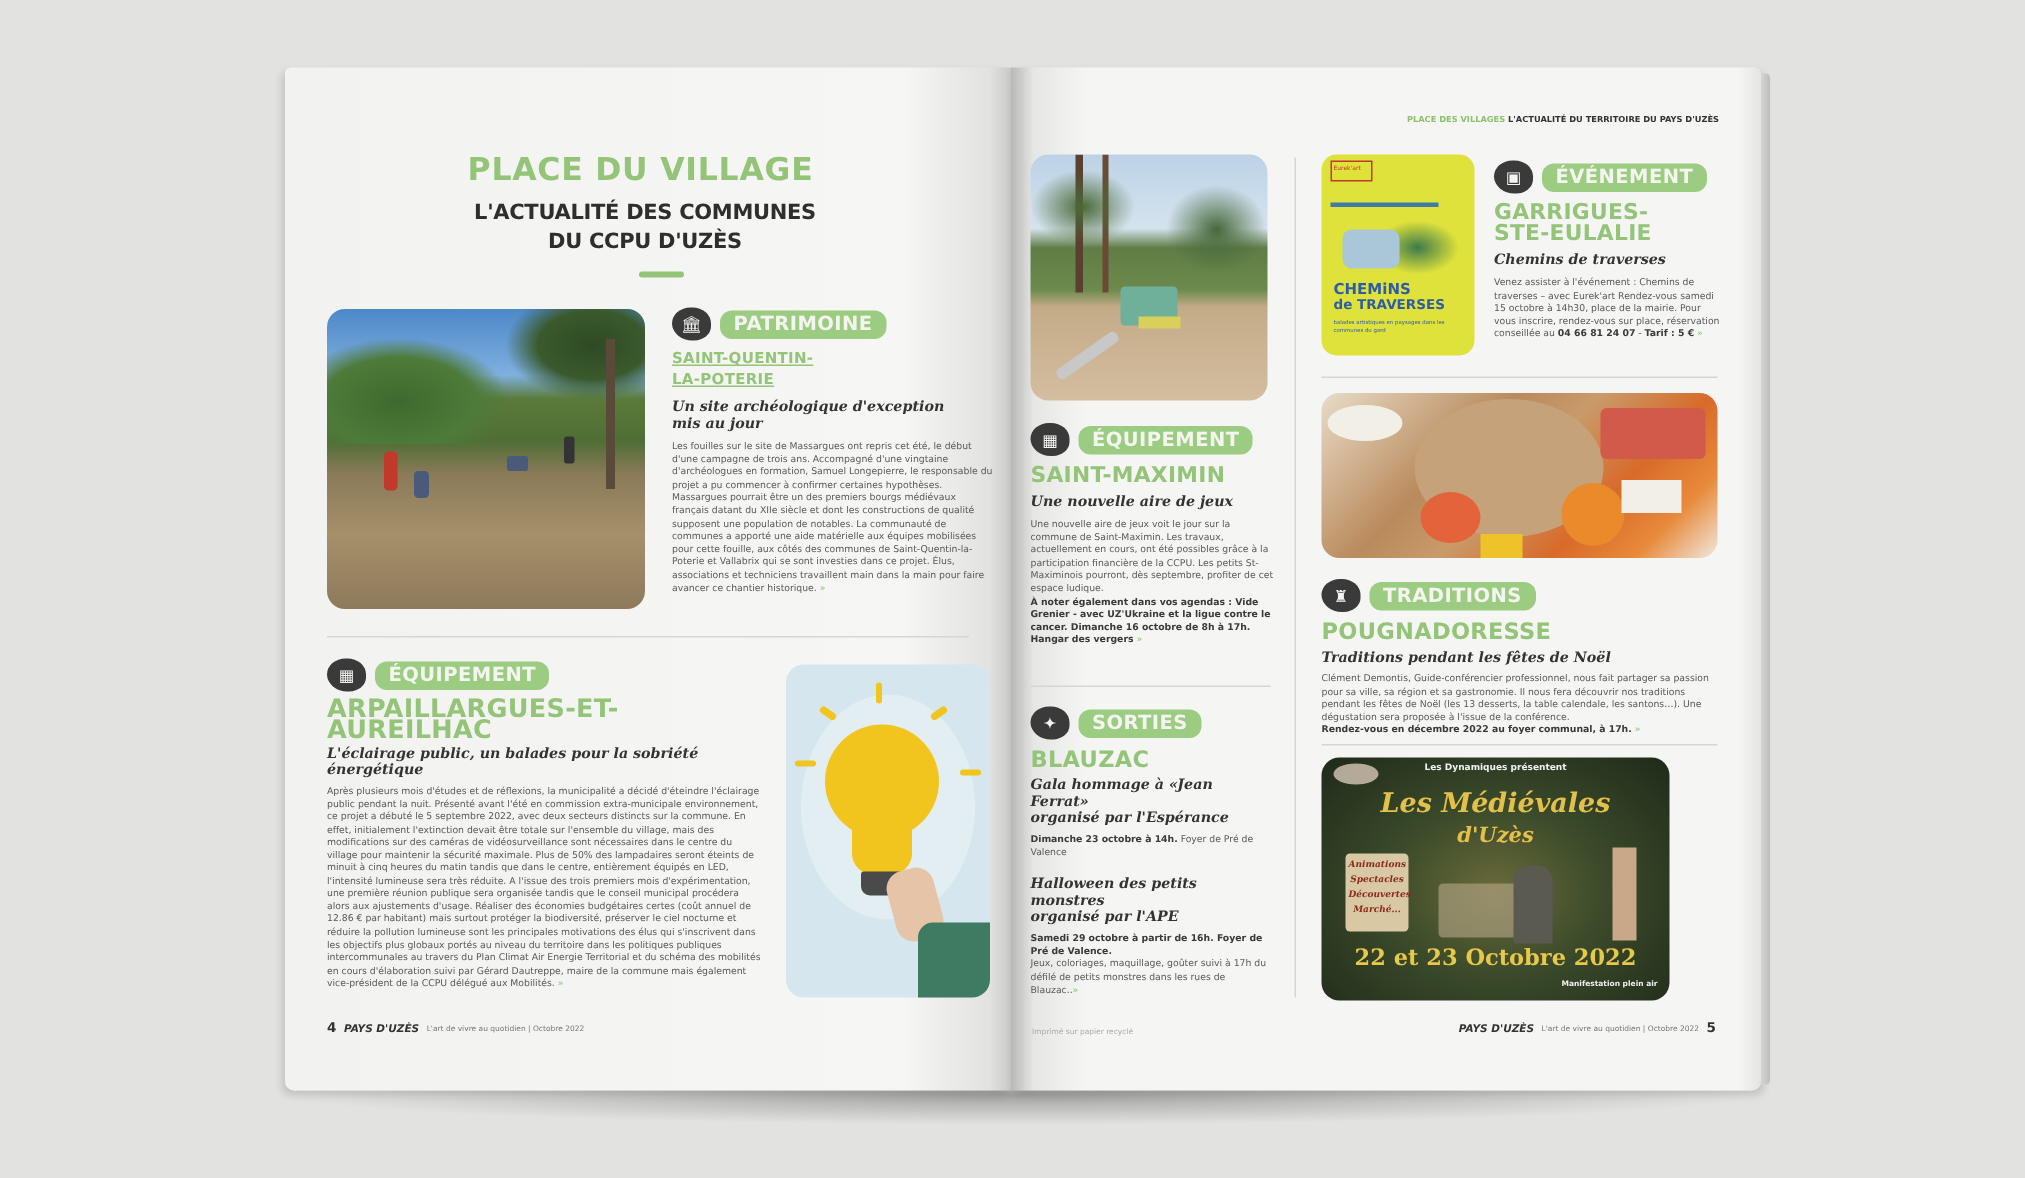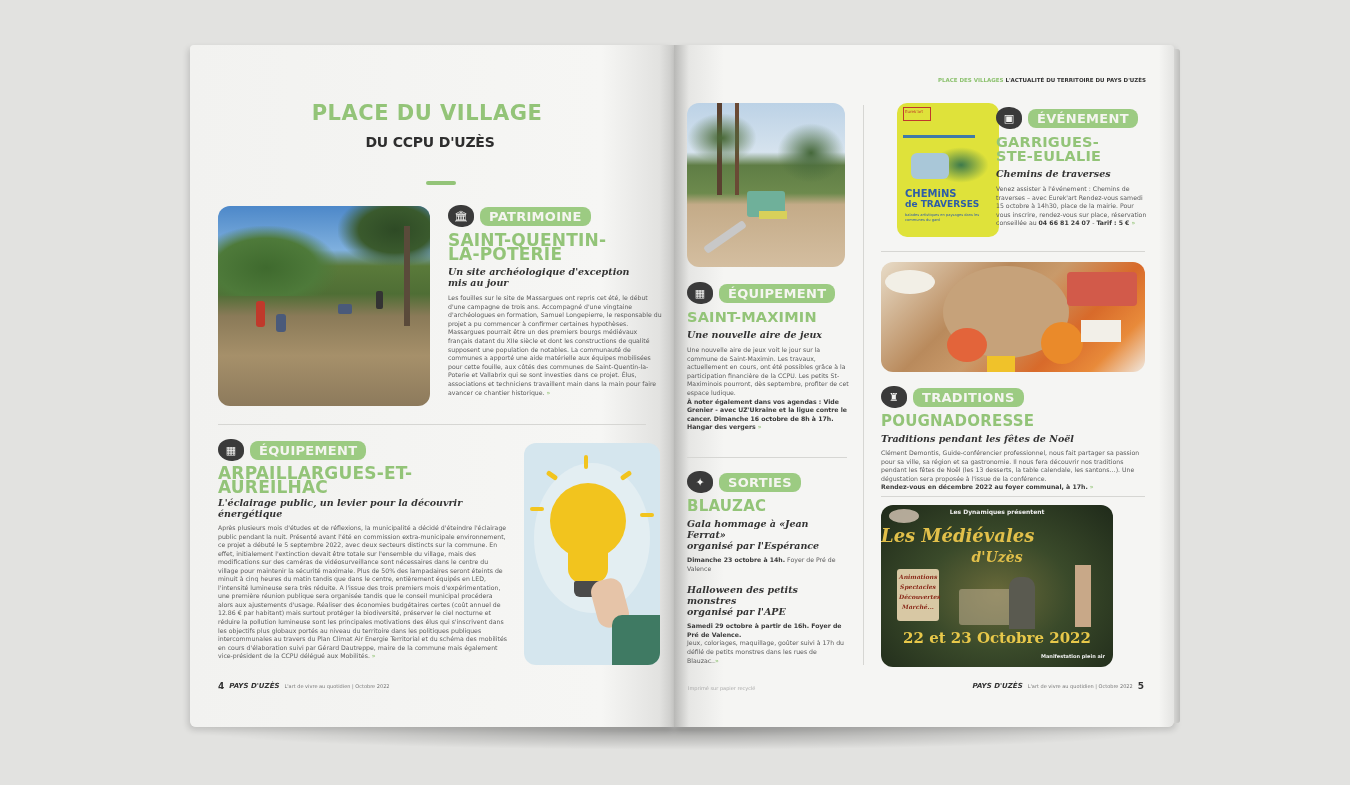--- a/index.html
+++ b/index.html
@@ -33,59 +33,60 @@
   .footer .brand { font-style: italic; font-weight: bold; font-size: 7px; color: #333; }
 </style>
 </head>
 <body>
 
 <div class="shadow"></div>
 
 <div class="page page-left">
   <div class="abs h-main" style="left:110px;top:56px;width:254px;">PLACE DU VILLAGE</div>
   <div class="abs h-sub" style="left:90px;top:88px;width:300px;">
+    <div>L'ACTUALITÉ DES COMMUNES</div>
     <div>DU CCPU D'UZÈS</div>
   </div>
   <div class="abs accent-bar" style="left:236px;top:136px;width:30px;"></div>
 
   <div class="img" style="left:28px;top:161px;width:212px;height:200px;background:linear-gradient(to bottom,#4d88c9 0%,#7fb0de 22%,#5a7a3a 30%,#4f6e35 44%,#8a7a58 55%,#a6906a 75%,#8d7a5c 100%);">
     <div class="abs" style="left:0;top:20px;width:120px;height:70px;background:radial-gradient(ellipse at 40% 60%,#3f6a2e 0%,#4e7a3a 50%,rgba(78,122,58,0) 72%);"></div>
     <div class="abs" style="left:120px;top:0;width:95px;height:60px;background:radial-gradient(ellipse at 60% 40%,#2e4a25 0%,#3a5a2d 45%,rgba(58,90,45,0) 72%);"></div>
     <div class="abs" style="left:186px;top:20px;width:6px;height:100px;background:#5a4a3a;"></div>
     <div class="abs" style="left:38px;top:95px;width:9px;height:26px;background:#c0392b;border-radius:3px;"></div>
     <div class="abs" style="left:58px;top:108px;width:10px;height:18px;background:#4a5a7a;border-radius:3px;"></div>
     <div class="abs" style="left:120px;top:98px;width:14px;height:10px;background:#4a5a7a;border-radius:2px;"></div>
     <div class="abs" style="left:158px;top:85px;width:7px;height:18px;background:#333;border-radius:2px;"></div>
   </div>
 
   <div class="abs" style="left:258px;top:160px;width:215px;">
     <div class="badge-row">
       <div class="cat-icon">🏛</div>
       <div class="pill">PATRIMOINE</div>
     </div>
-    <div class="title" style="font-size:17px;margin-top:6px;">
+    <div class="title" style="font-size:10px;margin-top:6px;text-decoration:underline;">
       <div>SAINT-QUENTIN-</div>
       <div>LA-POTERIE</div>
     </div>
     <div class="subtitle" style="margin-top:5px;">
       <div>Un site archéologique d'exception</div>
       <div>mis au jour</div>
     </div>
     <div class="body" style="margin-top:6px;"><span>Les fouilles sur le site de Massargues ont repris cet été, le début d'une campagne de trois ans. Accompagné d'une vingtaine d'archéologues en formation, Samuel Longepierre, le responsable du projet a pu commencer à confirmer certaines hypothèses. Massargues pourrait être un des premiers bourgs médiévaux français datant du XIIe siècle et dont les constructions de qualité supposent une population de notables. La communauté de communes a apporté une aide matérielle aux équipes mobilisées pour cette fouille, aux côtés des communes de Saint-Quentin-la-Poterie et Vallabrix qui se sont investies dans ce projet. Élus, associations et techniciens travaillent main dans la main pour faire avancer ce chantier historique.</span> <span class="arrow">»</span></div>
   </div>
 
   <div class="rule" style="left:28px;top:379px;width:428px;"></div>
 
   <div class="abs" style="left:28px;top:394px;width:290px;">
     <div class="badge-row">
       <div class="cat-icon">▦</div>
       <div class="pill">ÉQUIPEMENT</div>
     </div>
     <div class="title" style="font-size:17px;margin-top:5px;">ARPAILLARGUES-ET-AUREILHAC</div>
-    <div class="subtitle" style="margin-top:3px;font-size:9.5px;">L'éclairage public, un levier pour la découvrir énergétique</div>
+    <div class="subtitle" style="margin-top:3px;font-size:9.5px;">L'éclairage public, un balades pour la sobriété énergétique</div>
     <div class="body" style="margin-top:5px;line-height:8.55px;"><span>Après plusieurs mois d'études et de réflexions, la municipalité a décidé d'éteindre l'éclairage public pendant la nuit. Présenté avant l'été en commission extra-municipale environnement, ce projet a débuté le 5 septembre 2022, avec deux secteurs distincts sur la commune. En effet, initialement l'extinction devait être totale sur l'ensemble du village, mais des modifications sur des caméras de vidéosurveillance sont nécessaires dans le centre du village pour maintenir la sécurité maximale. Plus de 50% des lampadaires seront éteints de minuit à cinq heures du matin tandis que dans le centre, entièrement équipés en LED, l'intensité lumineuse sera très réduite. A l'issue des trois premiers mois d'expérimentation, une première réunion publique sera organisée tandis que le conseil municipal procédera alors aux ajustements d'usage. Réaliser des économies budgétaires certes (coût annuel de 12.86 € par habitant) mais surtout protéger la biodiversité, préserver le ciel nocturne et réduire la pollution lumineuse sont les principales motivations des élus qui s'inscrivent dans les objectifs plus globaux portés au niveau du territoire dans les politiques publiques intercommunales au travers du Plan Climat Air Energie Territorial et du schéma des mobilités en cours d'élaboration suivi par Gérard Dautreppe, maire de la commune mais également vice-président de la CCPU délégué aux Mobilités.</span> <span class="arrow">»</span></div>
   </div>
 
   <div class="img" style="left:334px;top:398px;width:136px;height:222px;background:#d5e6ee;">
     <div class="abs" style="left:10px;top:20px;width:116px;height:150px;border-radius:50%;background:#e3eef2;"></div>
     <div class="abs" style="left:26px;top:40px;width:76px;height:76px;border-radius:50%;background:#f2c41e;"></div>
     <div class="abs" style="left:44px;top:100px;width:40px;height:40px;background:#f2c41e;border-radius:0 0 14px 14px;"></div>
     <div class="abs" style="left:50px;top:138px;width:28px;height:16px;background:#4a4a4a;border-radius:2px 2px 6px 6px;"></div>
     <div class="abs" style="left:60px;top:12px;width:4px;height:14px;background:#f2c41e;border-radius:2px;"></div>
     <div class="abs" style="left:22px;top:30px;width:12px;height:5px;background:#f2c41e;border-radius:3px;transform:rotate(35deg);"></div>
@@ -153,21 +154,21 @@
       <div>organisé par l'APE</div>
     </div>
     <div class="body" style="margin-top:5px;">
       <b>Samedi 29 octobre à partir de 16h. Foyer de Pré de Valence.</b><br>
       <span>Jeux, coloriages, maquillage, goûter suivi à 17h du défilé de petits monstres dans les rues de Blauzac..</span><span class="arrow">»</span>
     </div>
   </div>
 
   <div class="vrule" style="left:189px;top:60px;height:560px;"></div>
 
-  <div class="img" style="left:223px;top:58px;width:102px;height:134px;background:#dfe23a;border-radius:10px;">
+  <div class="img" style="left:207px;top:58px;width:102px;height:134px;background:#dfe23a;border-radius:10px;">
     <div class="abs" style="left:6px;top:4px;width:28px;height:14px;border:1px solid #c0392b;color:#c0392b;font-size:4px;font-family:'DejaVu Sans',sans-serif;padding:1px;">Eurek'art</div>
     <div class="abs" style="left:6px;top:32px;width:72px;height:14px;border-top:3px solid #3f7aa8;"></div>
     <div class="abs" style="left:36px;top:44px;width:56px;height:36px;background:radial-gradient(ellipse,#3d7a4c 0%,rgba(61,122,76,0) 70%);"></div>
     <div class="abs" style="left:14px;top:50px;width:38px;height:26px;background:#a9c7d8;border-radius:6px;"></div>
     <div class="abs" style="left:8px;top:86px;width:86px;font-family:'DejaVu Sans',sans-serif;font-weight:bold;color:#2d5da8;font-size:10px;line-height:10px;">
       <div>CHEMiNS</div>
       <div style="font-size:9px;">de TRAVERSES</div>
     </div>
     <div class="abs" style="left:8px;top:110px;width:86px;font-family:'DejaVu Sans',sans-serif;color:#2d5da8;font-size:3.6px;line-height:4.5px;">balades artistiques en paysages dans les communes du gard</div>
   </div>
@@ -211,21 +212,21 @@
       <span>Clément Demontis, Guide-conférencier professionnel, nous fait partager sa passion pour sa ville, sa région et sa gastronomie. Il nous fera découvrir nos traditions pendant les fêtes de Noël (les 13 desserts, la table calendale, les santons…). Une dégustation sera proposée à l'issue de la conférence.</span><br>
       <b>Rendez-vous en décembre 2022 au foyer communal, à 17h.</b> <span class="arrow">»</span>
     </div>
   </div>
 
   <div class="rule" style="left:207px;top:451px;width:264px;"></div>
 
   <div class="img" style="left:207px;top:460px;width:232px;height:162px;background:radial-gradient(ellipse at 50% 55%,#6a6a3a 0%,#3a4a2a 45%,#1f2a1a 100%);">
     <div class="abs" style="left:0;top:3px;width:232px;text-align:center;font-family:'DejaVu Sans',sans-serif;font-weight:bold;font-size:6px;color:#f0f0f0;">Les Dynamiques présentent</div>
     <div class="abs" style="left:8px;top:4px;width:30px;height:14px;background:#d8c8b8;border-radius:50%;opacity:0.8;"></div>
-    <div class="abs" style="left:0;top:20px;width:232px;text-align:left;font-family:'DejaVu Serif',serif;font-weight:bold;font-style:italic;font-size:18px;color:#e2c04a;">Les Médiévales</div>
+    <div class="abs" style="left:0;top:20px;width:232px;text-align:center;font-family:'DejaVu Serif',serif;font-weight:bold;font-style:italic;font-size:18px;color:#e2c04a;">Les Médiévales</div>
     <div class="abs" style="left:0;top:44px;width:232px;text-align:center;font-family:'DejaVu Serif',serif;font-weight:bold;font-style:italic;font-size:14px;color:#e2c04a;">d'Uzès</div>
     <div class="abs" style="left:16px;top:64px;width:42px;height:52px;background:#d8c8a4;border-radius:3px;padding:3px 2px;font-family:'DejaVu Serif',serif;font-style:italic;font-weight:bold;font-size:6px;line-height:10px;color:#8a2a1a;text-align:center;">
       <div>Animations</div>
       <div>Spectacles</div>
       <div>Découvertes</div>
       <div>Marché...</div>
     </div>
     <div class="abs" style="left:78px;top:84px;width:60px;height:36px;background:#b8a88a;opacity:0.6;border-radius:3px;"></div>
     <div class="abs" style="left:128px;top:72px;width:26px;height:52px;background:#5a5a50;border-radius:10px 10px 0 0;"></div>
     <div class="abs" style="left:194px;top:60px;width:16px;height:62px;background:#c8a888;"></div>

